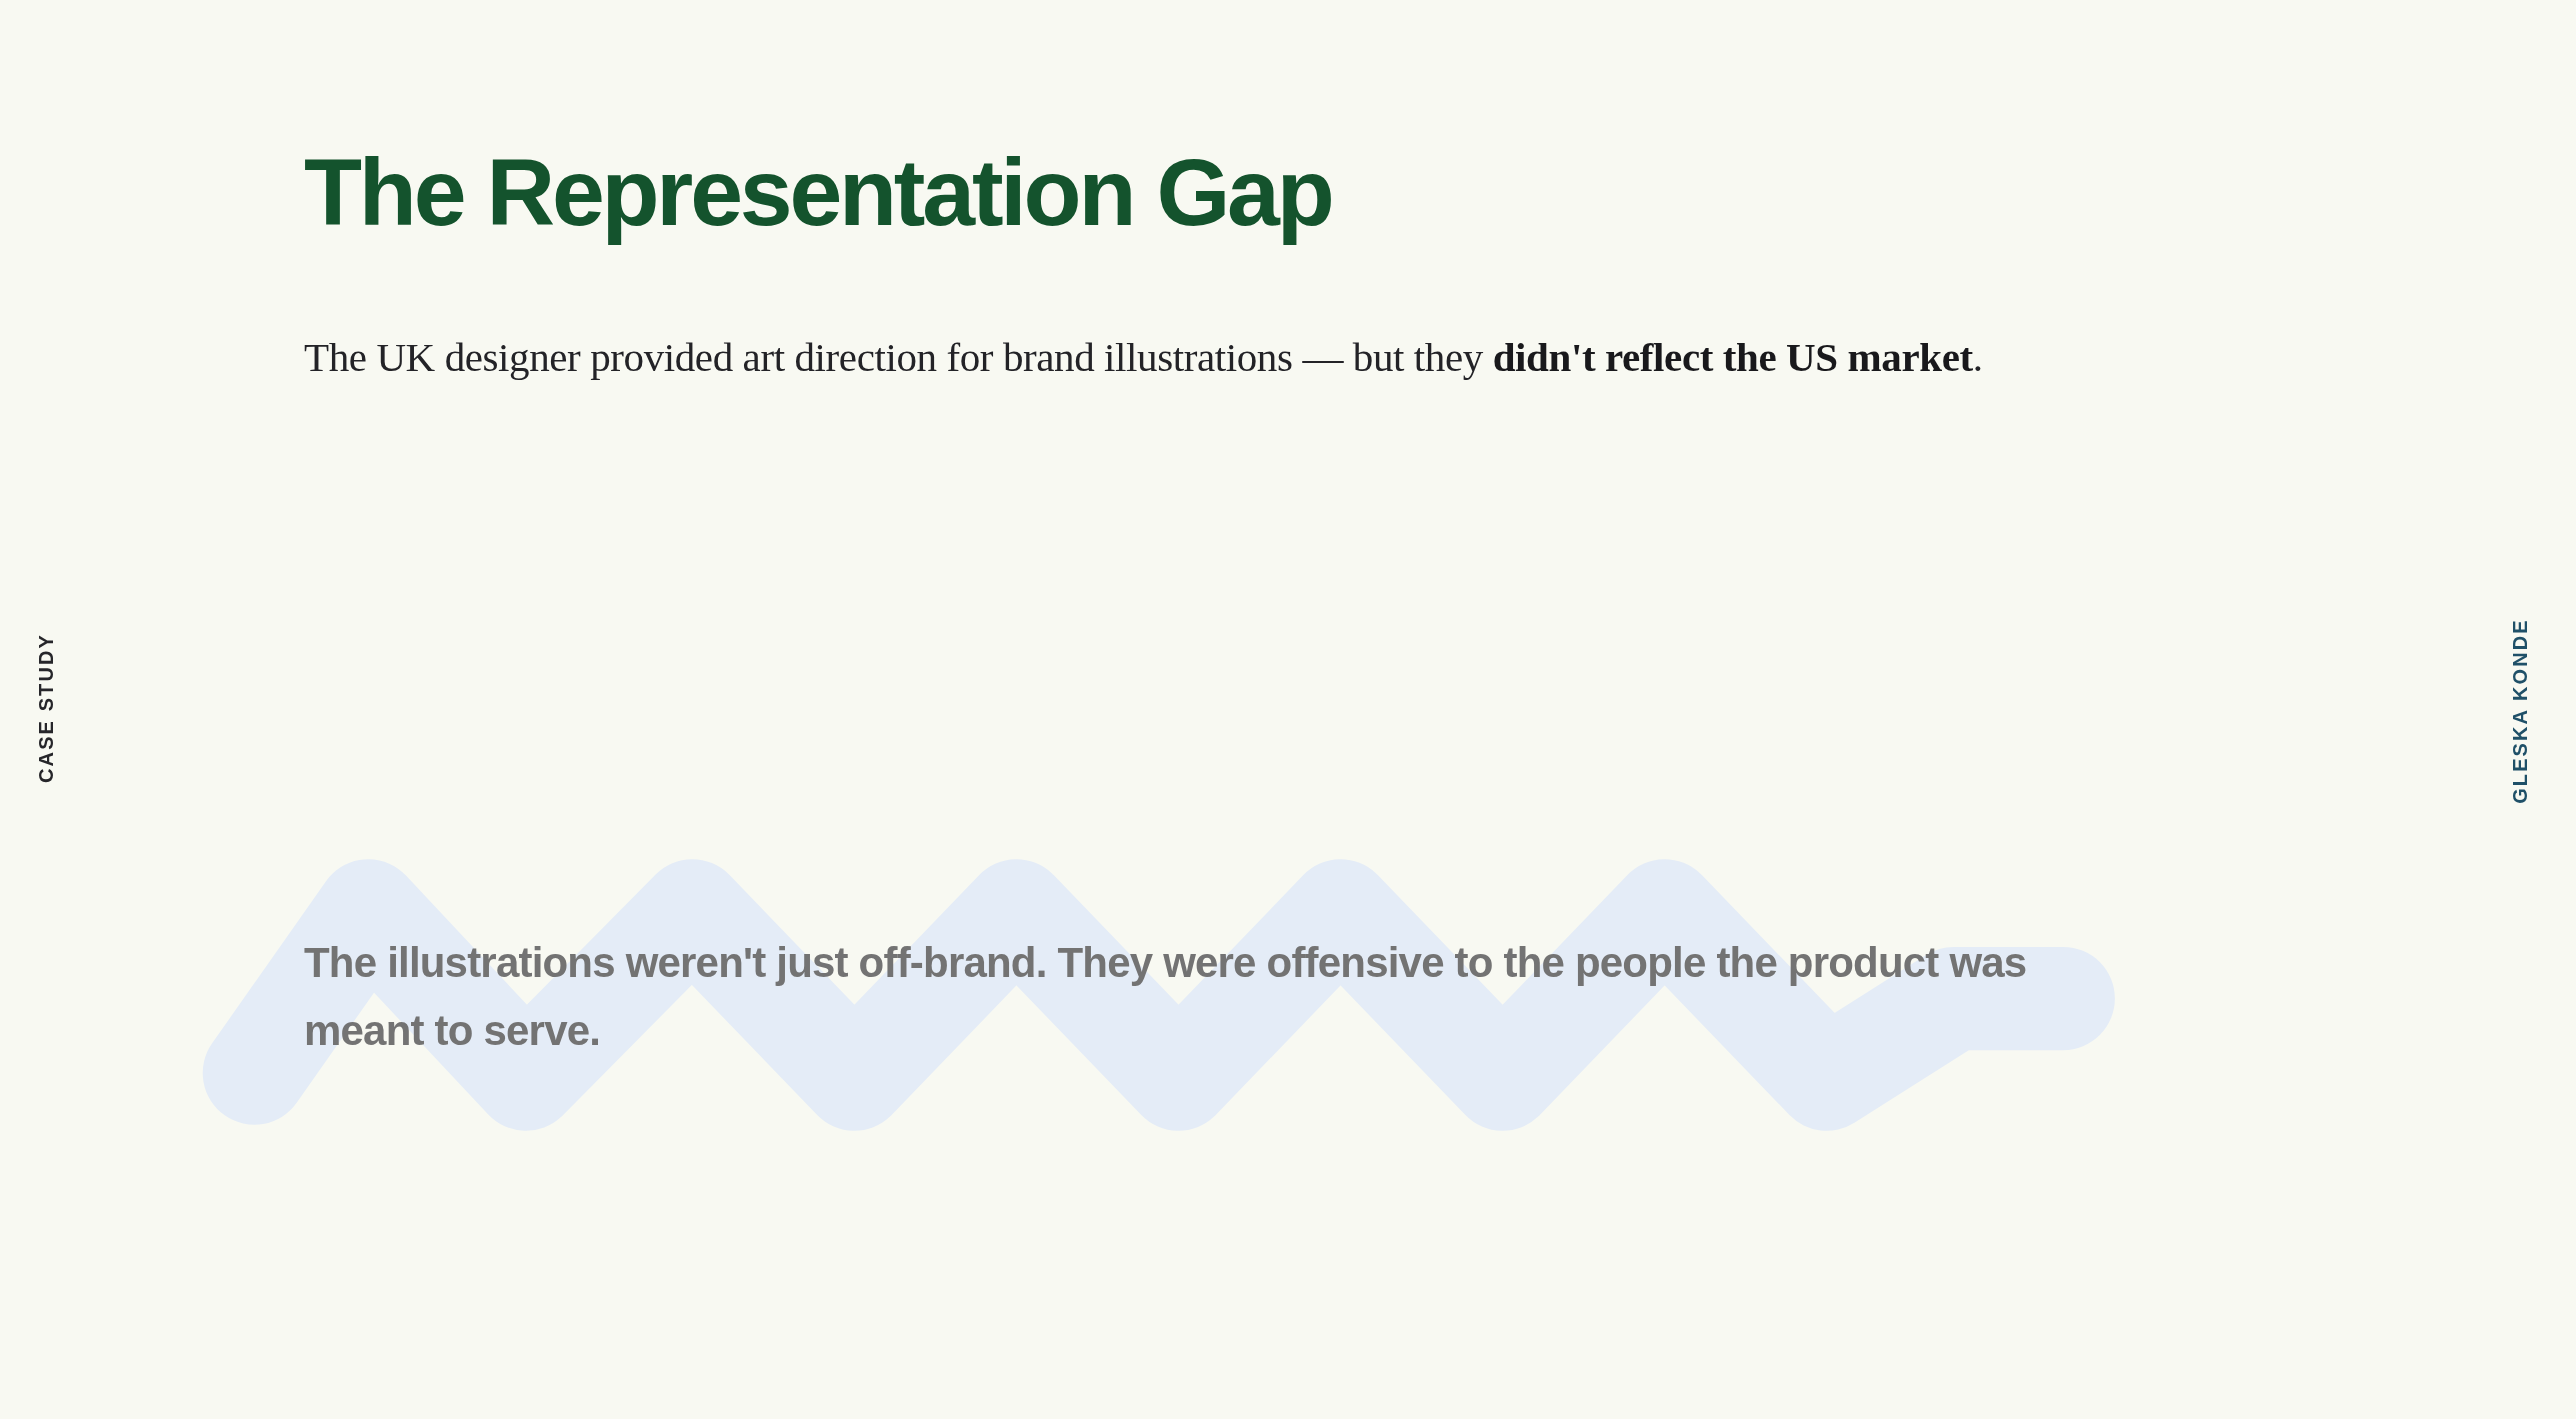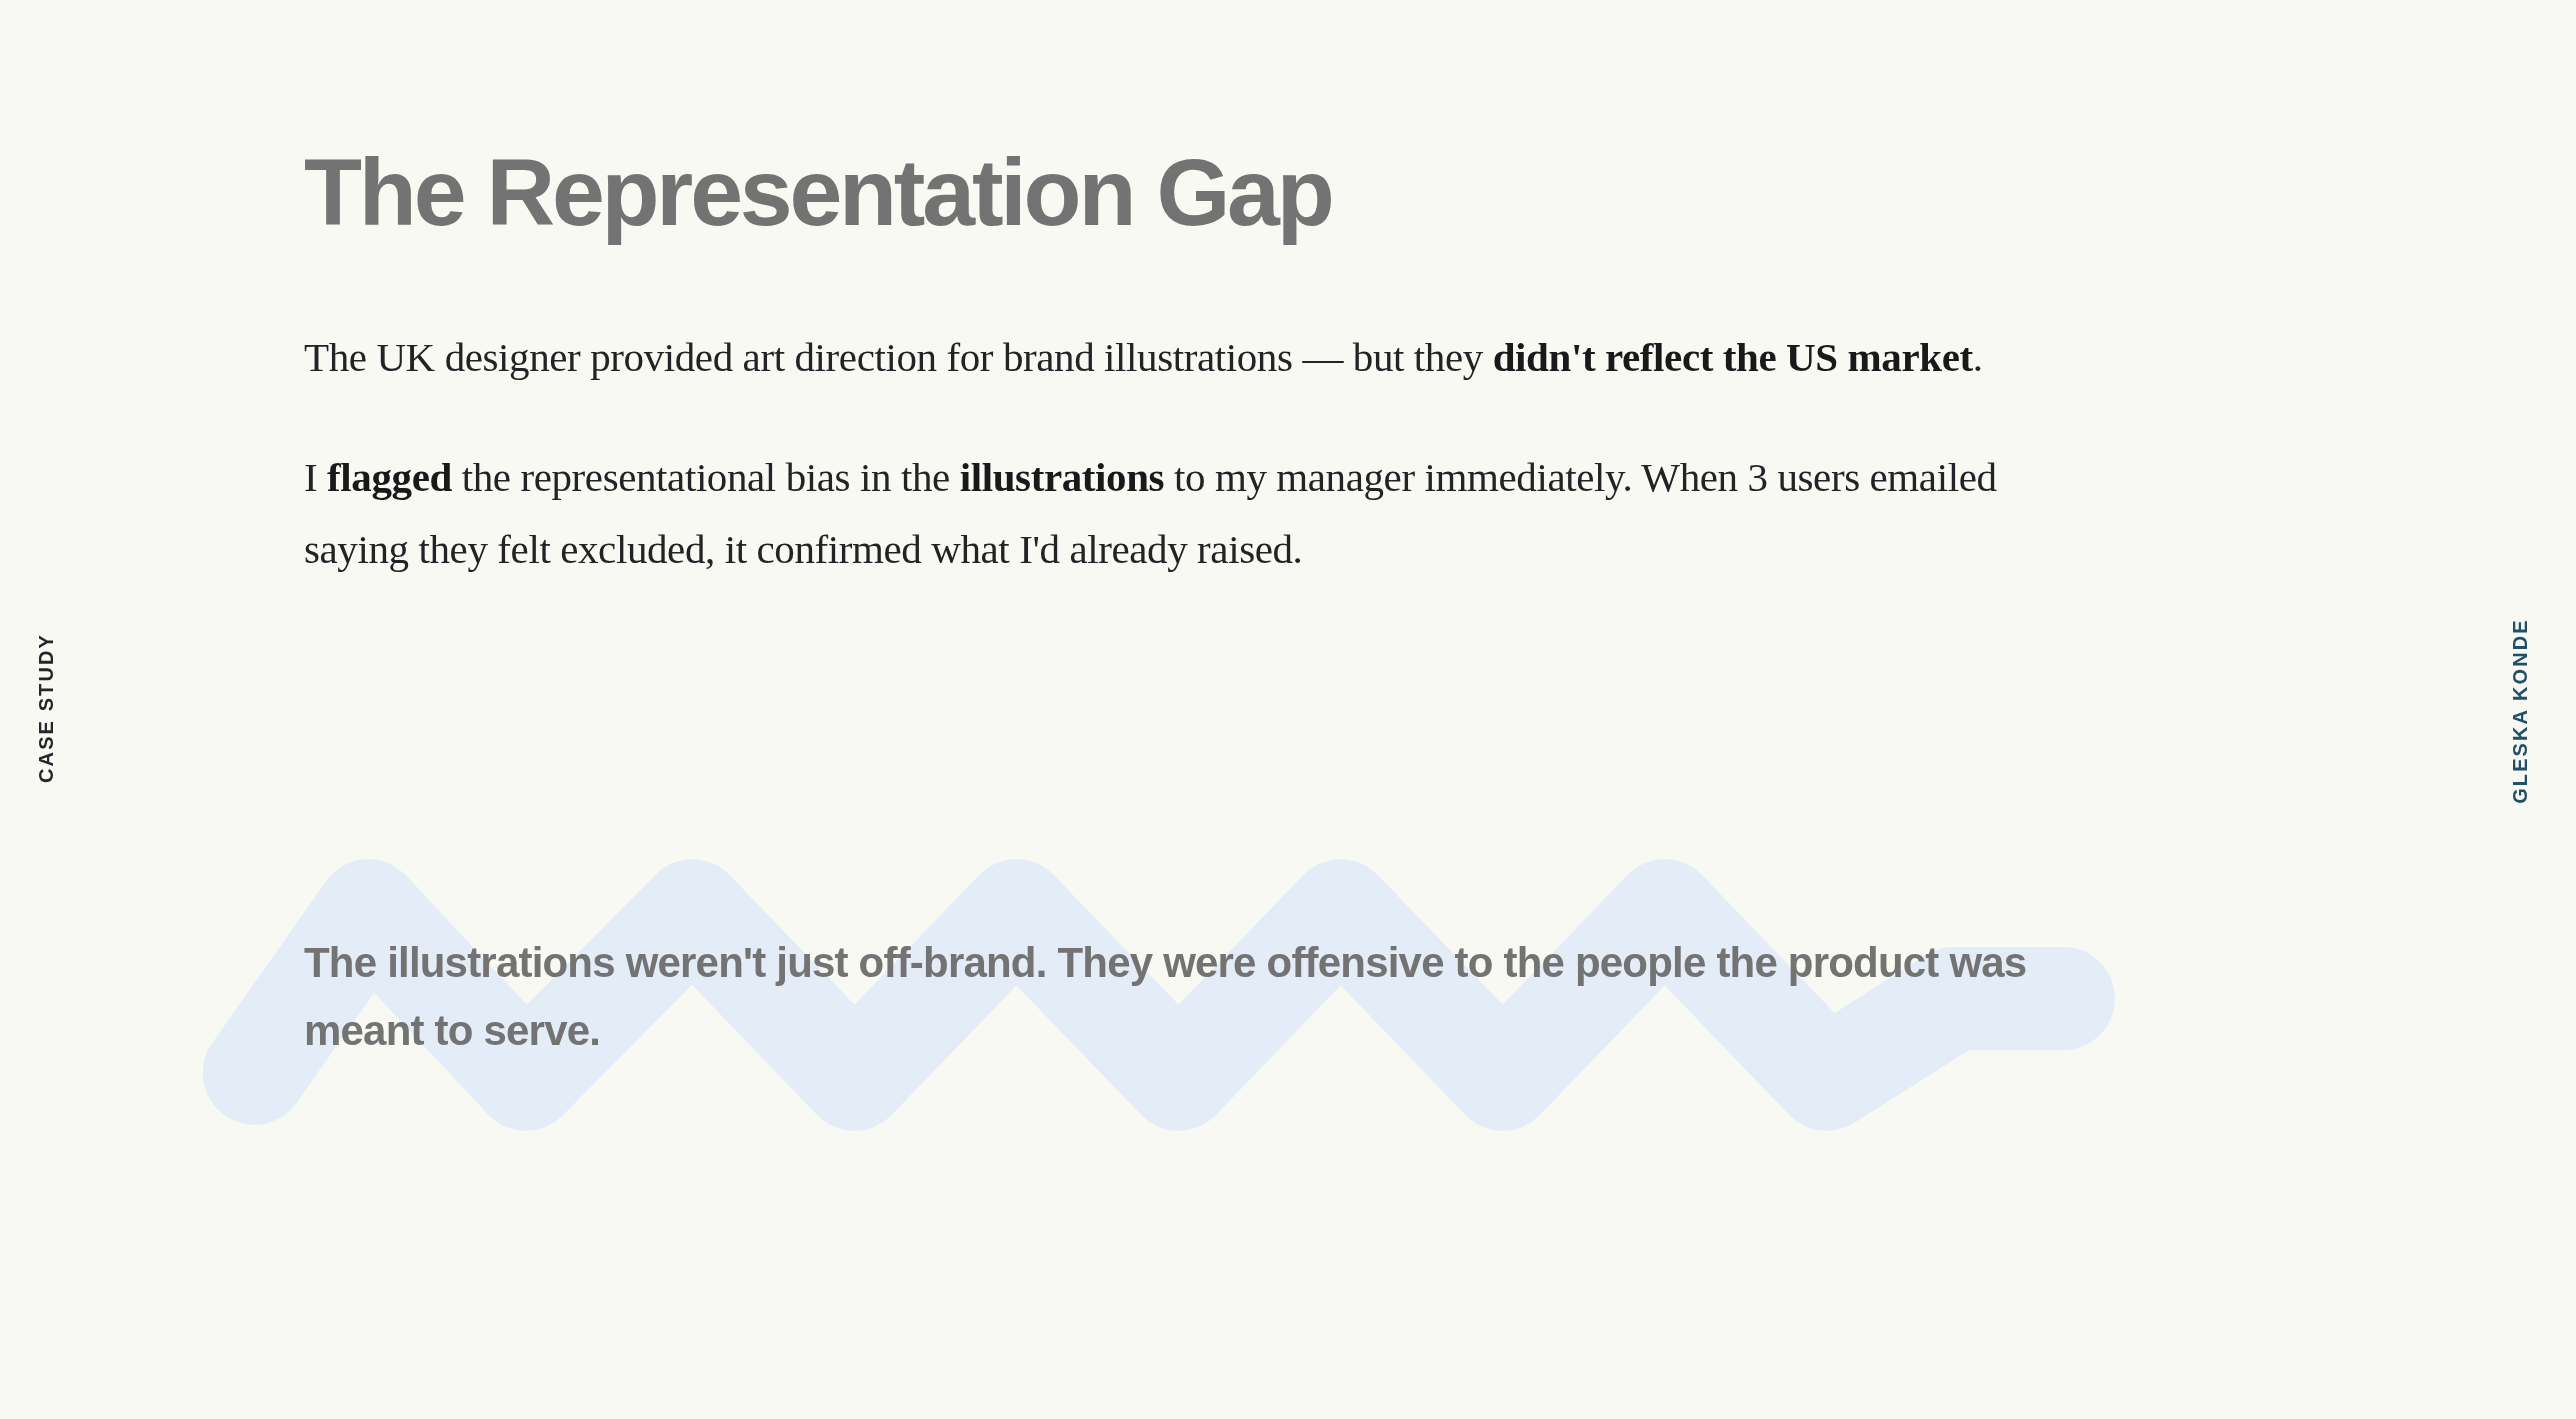--- a/index.html
+++ b/index.html
@@ -132,25 +132,24 @@
   <svg class="squiggle-layer" viewBox="0 0 2940 1620" width="2576" height="1419" aria-hidden="true">
     <polyline id="squiggle-path" fill="none" stroke="#E4ECF7" stroke-width="118" stroke-linecap="round" stroke-linejoin="round" points="290,1225 420,1040 600,1232 790,1040 975,1232 1160,1040 1345,1232 1530,1040 1715,1232 1900,1040 2085,1232 2230,1140 2355,1140"></polyline>
   </svg>
 
   <div class="side-label side-label-left">CASE STUDY</div>
 
   <div class="side-label side-label-right" style="color: rgb(31, 80, 104);">GLESKA KONDE</div>
 
   <div class="content">
 
-    <h1 class="page-title" style="color: #737373; text-align: center;">The Representation Gap</h1>
+    <h1 class="page-title" style="color: #14532d; text-align: center;">The Representation Gap</h1>
 
     <div class="body-block">
       <p class="body-para"><span>The UK designer provided art direction for brand illustrations — but they </span><b>didn't reflect the US market</b><span>.</span></p>
-      <p class="body-para"><span>I </span><b>flagged</b><span> the representational bias in the </span><b>illustrations</b><span> to my manager immediately. When 3 users emailed saying they felt excluded, it confirmed what I'd already raised.</span></p>
     </div>
 
     <p class="pullquote">The illustrations weren't just off-brand. They were offensive to the people the product was meant to serve.</p>
 
   </div>
 
 </div>
 
 
 </body></html>

